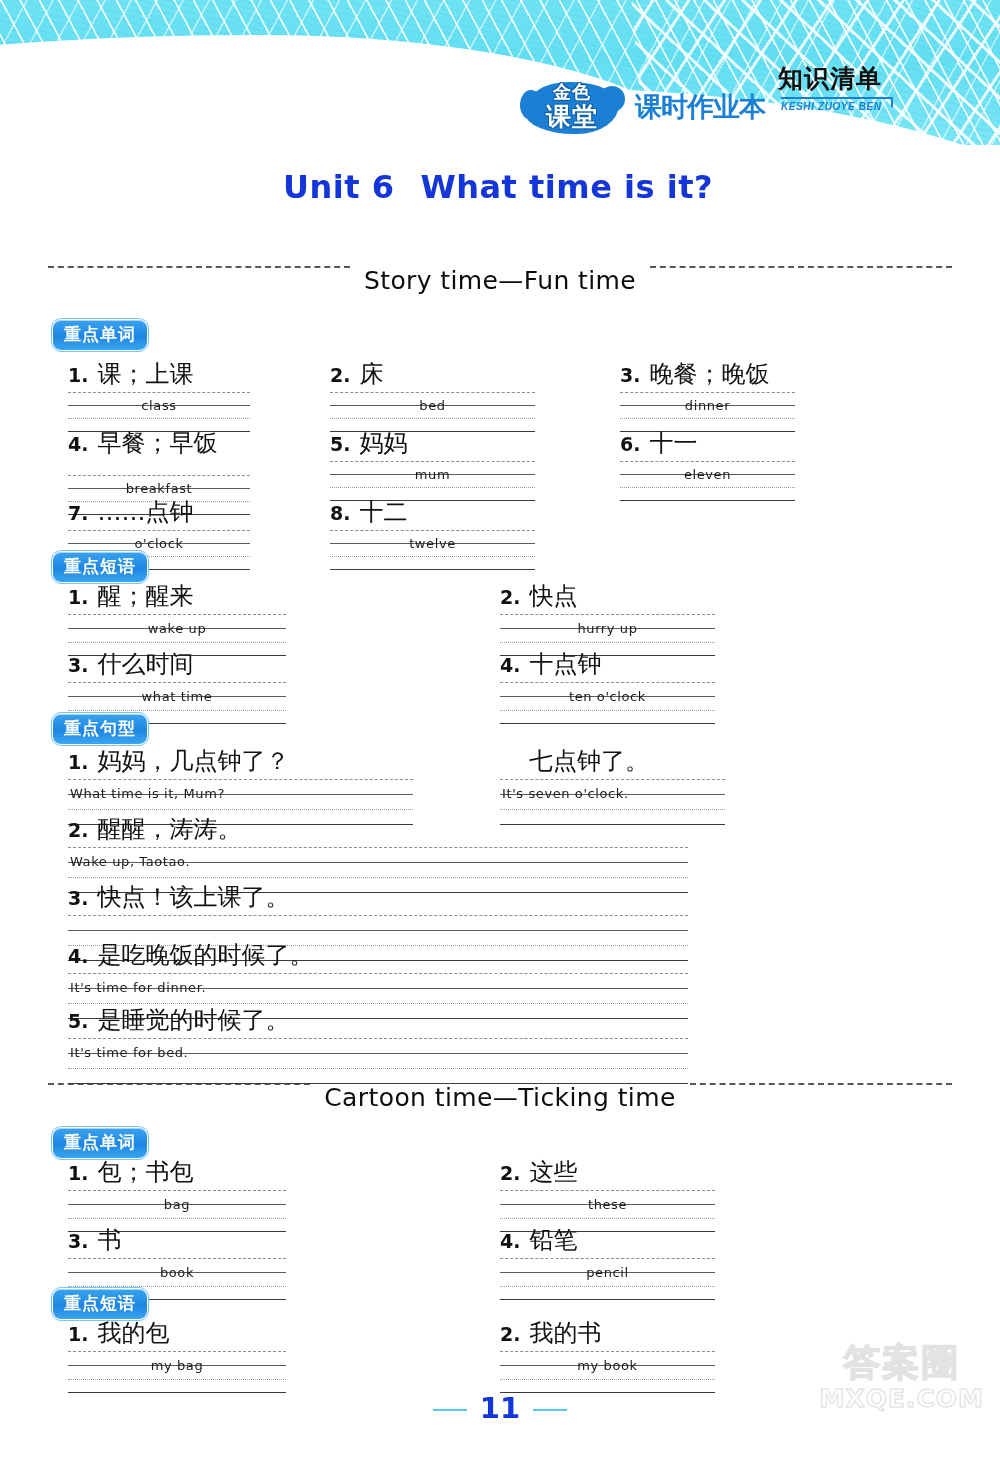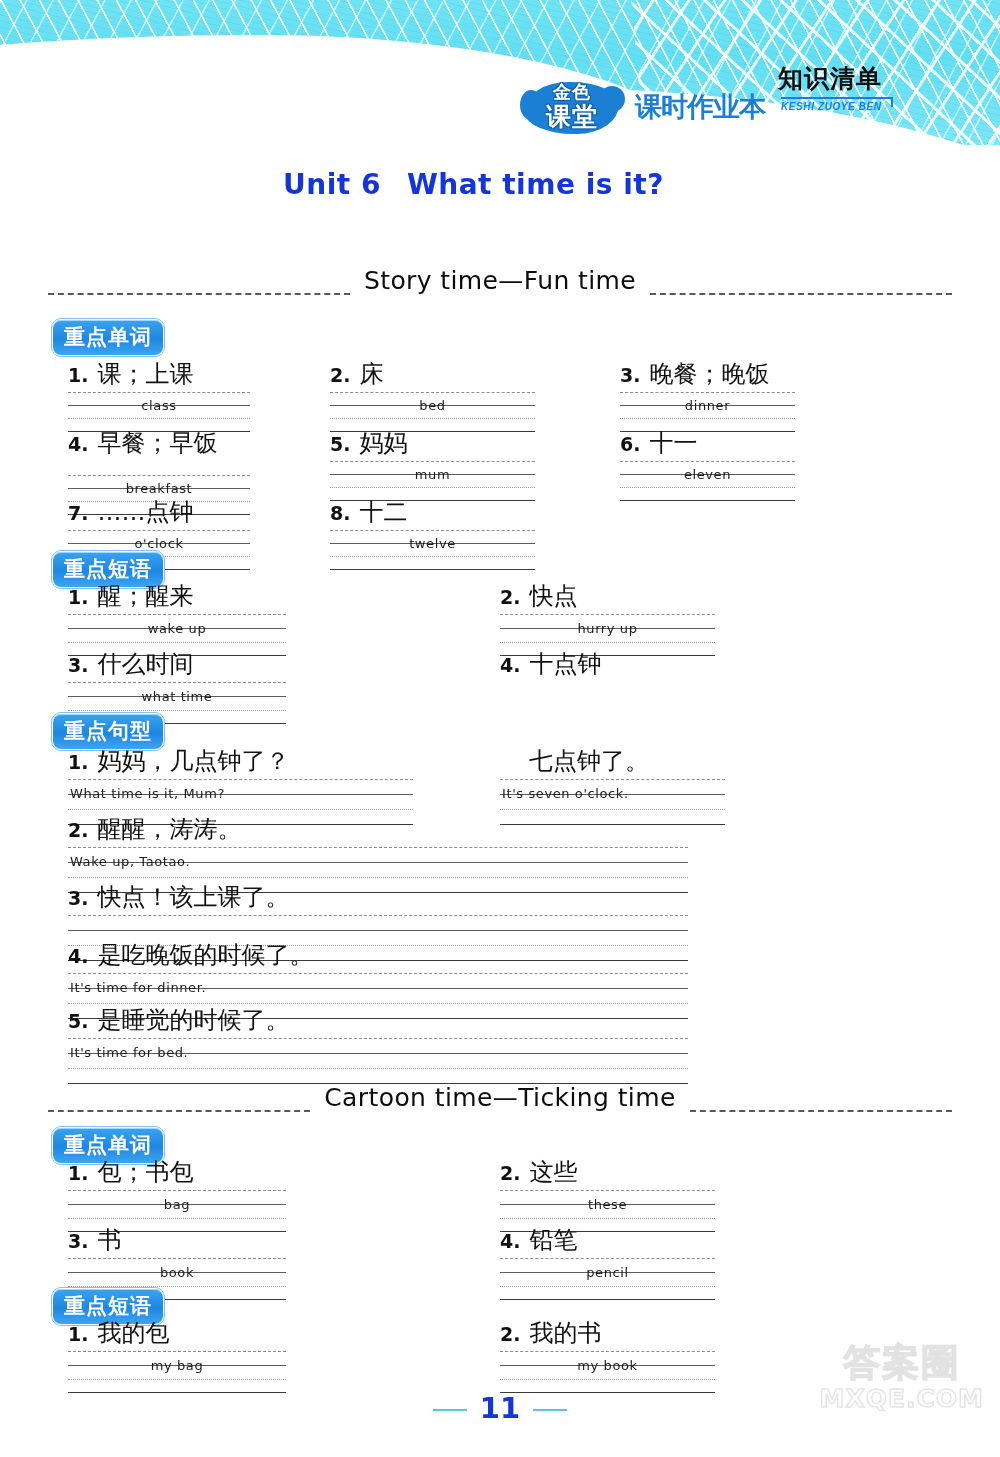--- a/index.html
+++ b/index.html
@@ -86,49 +86,49 @@
   }
   .banner-title {
     position:absolute; left:778px; top:62px;
     font-size:25px; font-weight:bold; color:#101010;
     font-family:"DejaVu Sans", sans-serif; letter-spacing:1px;
   }
 
   
   .unit-title {
     position:absolute; left:283px; top:168px;
-    font-size:28px; font-weight:bold; color:#1435d8;
+    font-size:32px; font-weight:bold; color:#1435d8;
     font-family:"DejaVu Sans", sans-serif; letter-spacing:.5px;
     white-space:nowrap;
   }
   .unit-title .gap { display:inline-block; width:26px; }
 
   
   .sec-divider {
     position:absolute; left:48px; width:904px;
-    display:flex; align-items:flex-end; gap:0;
+    display:flex; align-items:flex-start; gap:0;
   }
   .sec-dash {
     flex:1 1 auto; height:0;
     border-top:2px dashed #3b3b3b;
     opacity:.85;
   }
   .sec-dash.left { margin-right:14px; }
   .sec-dash.right { margin-left:14px; }
   .sec-label {
     font-size:25px; color:#0d0d0d; font-family:"DejaVu Sans", sans-serif;
     white-space:nowrap; letter-spacing:.4px;
   }
 
   
   .badge {
     position:absolute;
     display:inline-block;
     background:linear-gradient(180deg,#39a4ef 0%, #1f86e2 55%, #3ba6f0 100%);
-    color:#ffffff; font-size:21px; font-weight:bold;
+    color:#ffffff; font-size:17px; font-weight:bold;
     padding:3px 11px 4px 11px; border-radius:9px;
     font-family:"DejaVu Sans", sans-serif;
     letter-spacing:1px;
     box-shadow:inset 0 1px 0 rgba(255,255,255,.55);
     border:1.5px solid #ffffff;
     outline:1px solid #7cc4f5;
   }
 
   
   .entry { position:absolute; }
@@ -364,20 +364,27 @@
         <div class="ln mid"></div>
         <div class="ln bottom"></div>
         <div class="hand">what time</div>
       </div>
     </div>
     <div class="entry" style="left: 500px; top: 648px; width: 215px;">
       <div class="entry-head">
         <span class="entry-num">4.</span>
         <span class="entry-cn">十点钟</span>
       </div>
+      <div class="guide" style="width: 215px; height: 42px;">
+        <div class="ln top"></div>
+        <div class="ln upper"></div>
+        <div class="ln mid"></div>
+        <div class="ln bottom"></div>
+        <div class="hand">ten o'clock</div>
+      </div>
     </div>
     <div class="badge" style="left: 52px; top: 713px; font-family: Liberation Serif, serif;">重点句型</div>
     <div class="entry" style="left: 68px; top: 745px; width: 345px;">
       <div class="entry-head">
         <span class="entry-num">1.</span>
         <span class="entry-cn">妈妈，几点钟了？</span>
       </div>
       <div class="guide" style="width: 345px; height: 46px;">
         <div class="ln top"></div>
         <div class="ln upper"></div>

